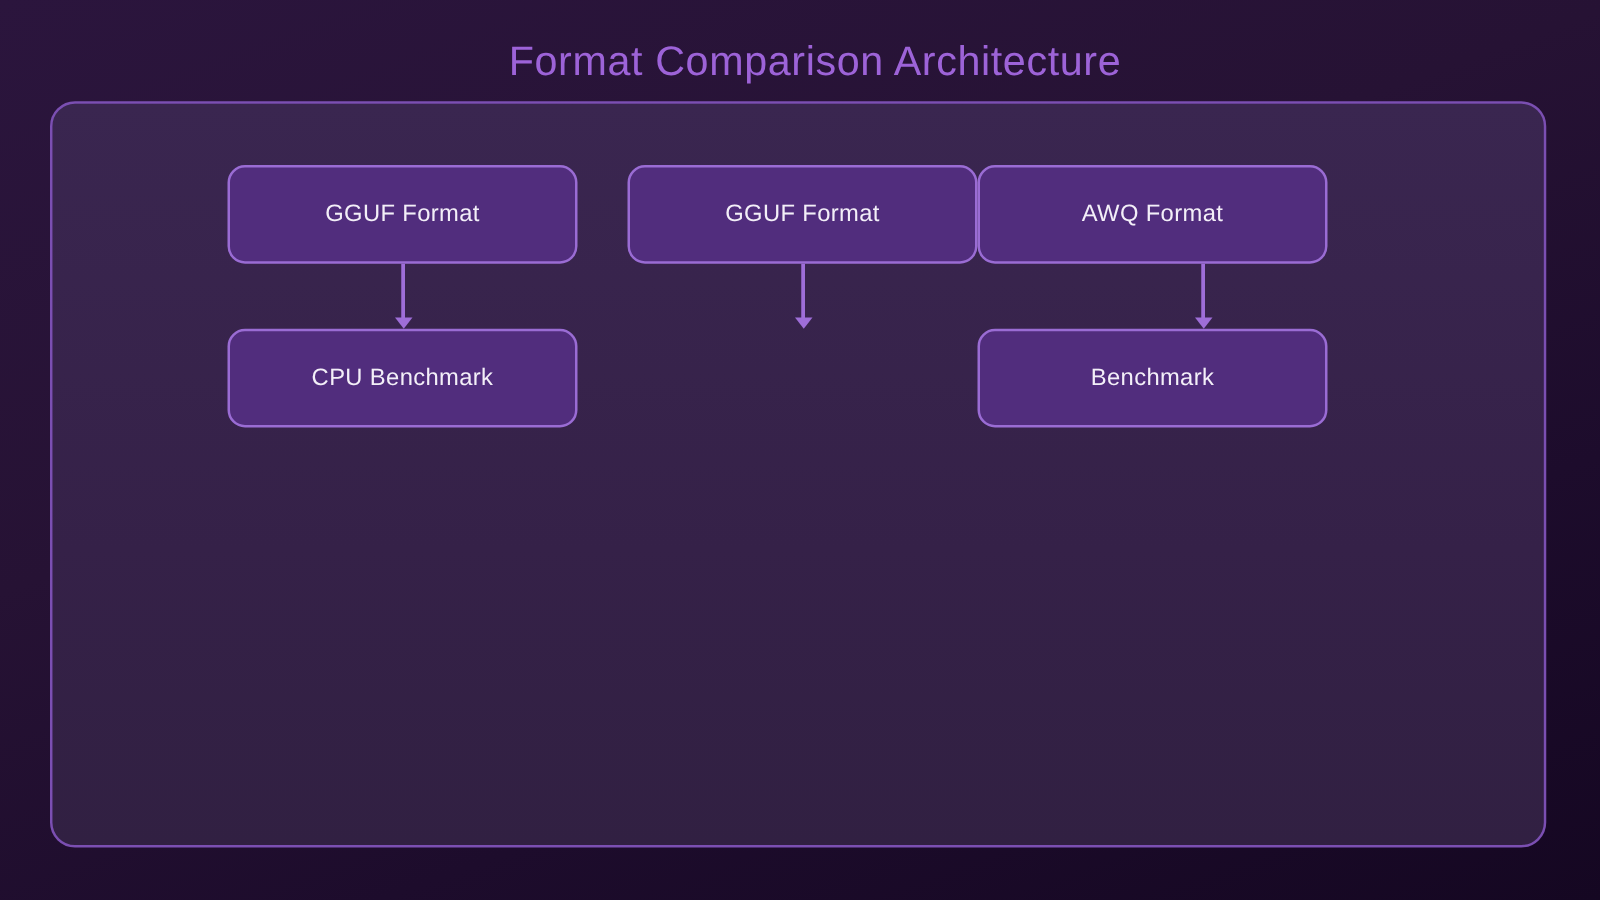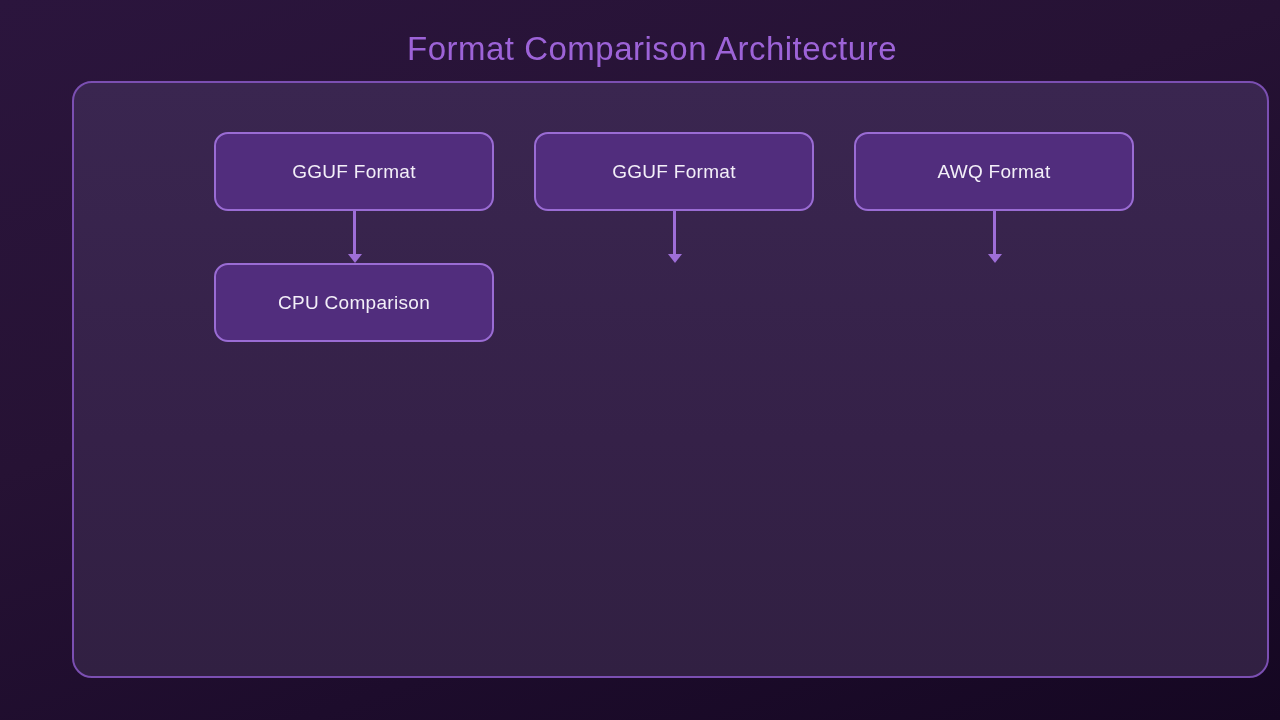--- a/index.html
+++ b/index.html
@@ -29,41 +29,40 @@
   .panel {
     position: absolute;
     left: 40px;
     top: 81px;
     width: 1197px;
     height: 597px;
     border: 2px solid #7b4fb2;
     border-radius: 20px;
     background: linear-gradient(180deg, #3a2650 0%, #352148 60%, #312042 100%);
     box-sizing: border-box;
-    margin-left: 32px;
   }
   .node {
     position: absolute;
     width: 280px;
     height: 79px;
     background: #512d7d;
     border: 2px solid #9a6cd4;
     border-radius: 14px;
     box-sizing: border-box;
     display: flex;
     align-items: center;
     justify-content: center;
     color: #f3eff8;
     font-size: 19px;
     letter-spacing: 0.3px;
   }
   
   .col-0 { left: 140px; }
   .col-1 { left: 460px; }
-  .col-2 { left: 780px; }
+  .col-2 { left: 740px; }
   .row-0 { top: 49px; }
   .row-1 { top: 180px; }
 
   .arrow {
     position: absolute;
     top: 128px;
     width: 16px;
     height: 52px;
   }
   .arrow .shaft {
@@ -116,18 +115,21 @@
     <div class="shaft"></div>
     <div class="head"></div>
   </div>
 
   <div class="arrow arrow-2">
     <div class="shaft"></div>
     <div class="head"></div>
   </div>
 
   <div class="node row-1 col-0">
-    <span>CPU Comparison</span>
+    <span>CPU Benchmark</span>
   </div>
 
 
+  <div class="node row-1 col-2">
+    <span>Benchmark</span>
+  </div>
 
 </div>
 
 </body></html>

